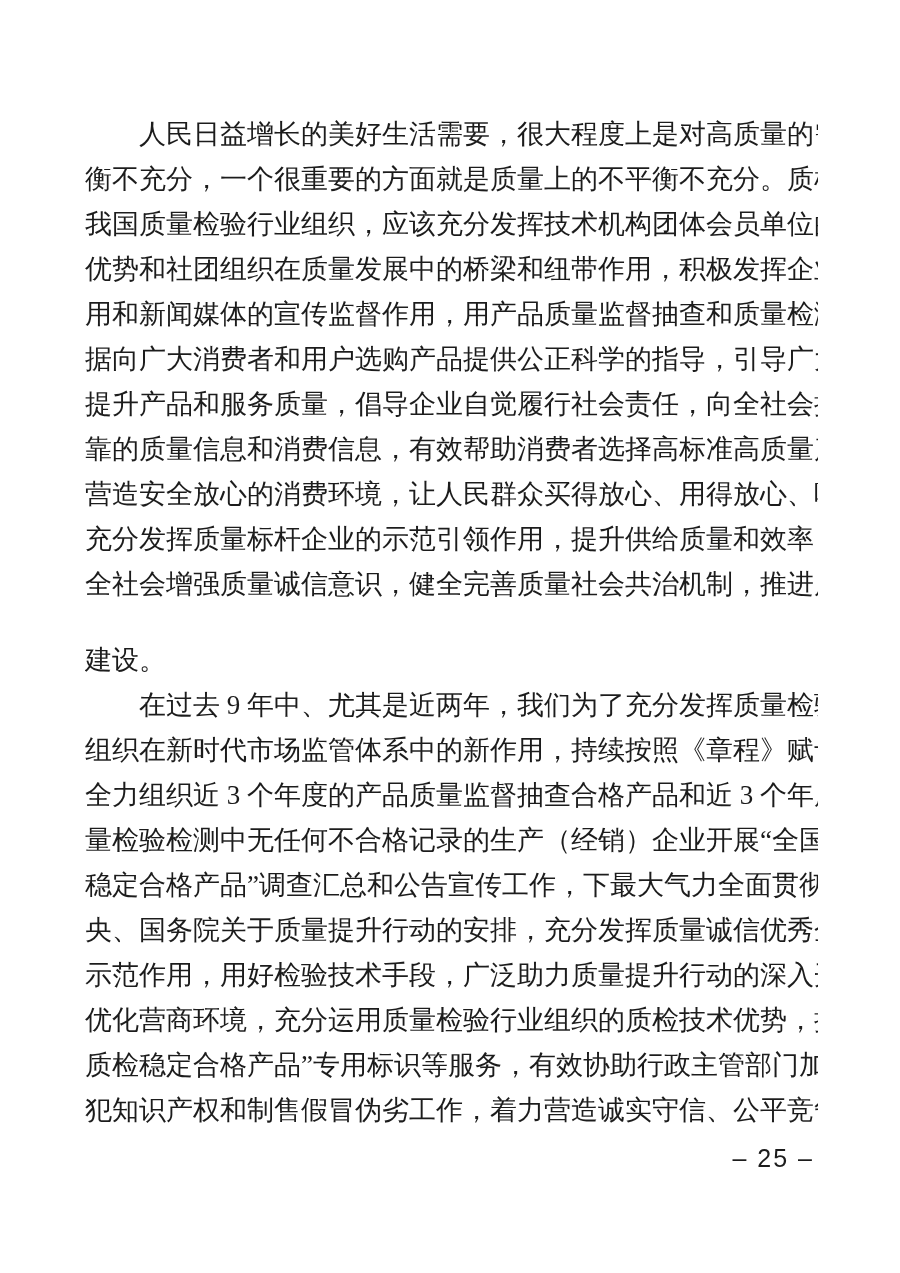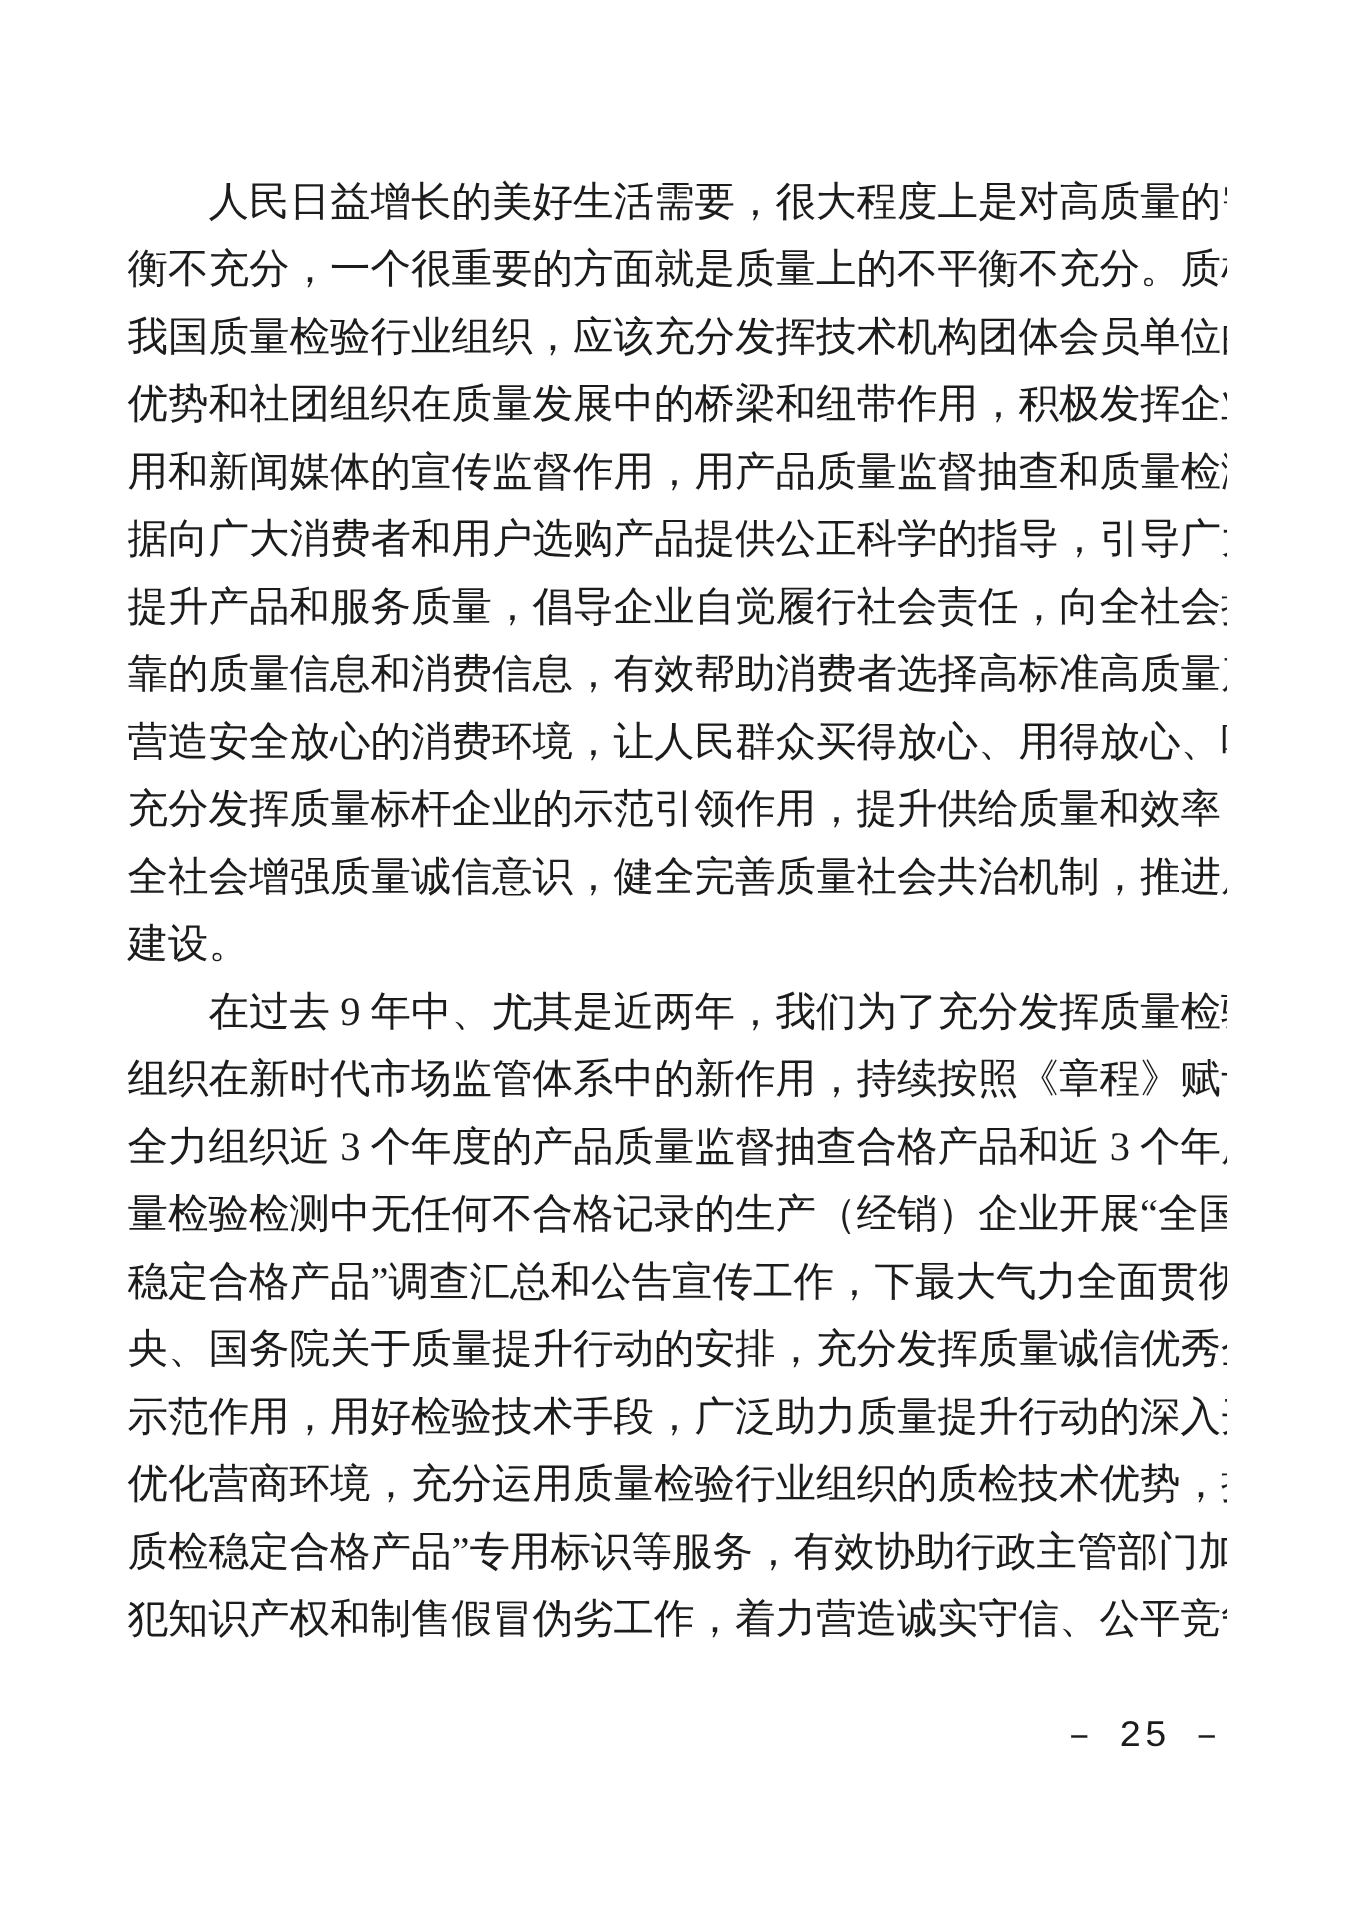--- a/index.html
+++ b/index.html
@@ -31,30 +31,31 @@
     text-align-last: justify;
     text-justify: inter-character;
     overflow: hidden;
     color: #1c1c1c;
   }
   .text-line.first {
     text-indent: 2em;
   }
   .text-line.last {
     text-align-last: left;
+    margin-top: 31px;
   }
   .page-number {
     position: absolute;
     top: 1143px;
     right: 86px;
     font-size: 25px;
     line-height: 30px;
     letter-spacing: 2px;
     color: #1c1c1c;
-    font-family: Liberation Mono, monospace;
+    font-family: Liberation Sans, sans-serif;
   }
 </style>
 </head>
 <body>
 
 <div class="page">
   <div class="text-block" id="text-block">
       <div class="text-line first">人民日益增长的美好生活需要，很大程度上是对高质量的需要；不平</div>
       <div class="text-line">衡不充分，一个很重要的方面就是质量上的不平衡不充分。质检协会作为</div>
       <div class="text-line">我国质量检验行业组织，应该充分发挥技术机构团体会员单位的质检专业</div>

